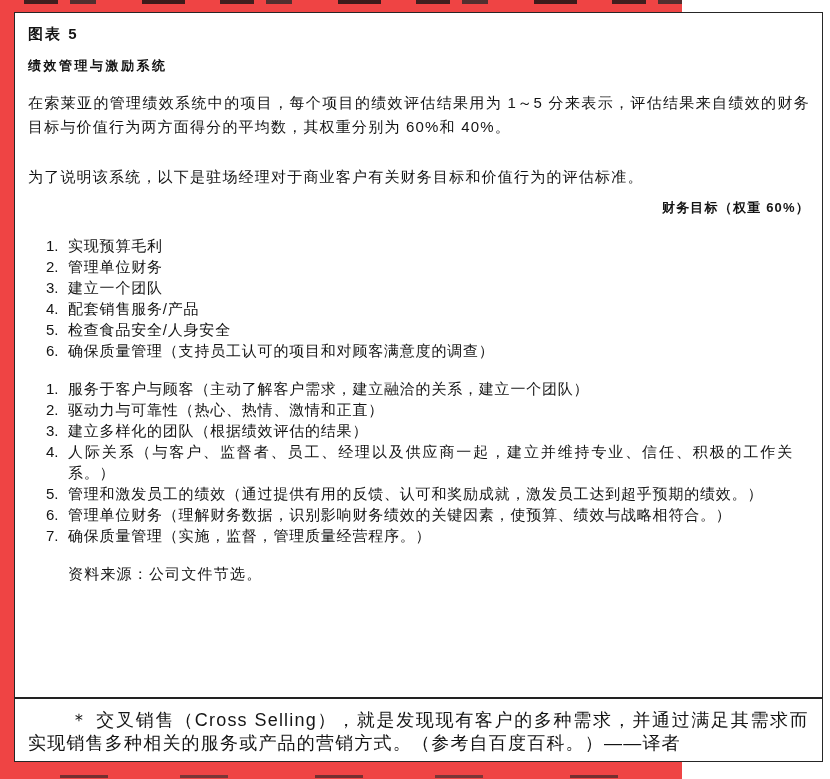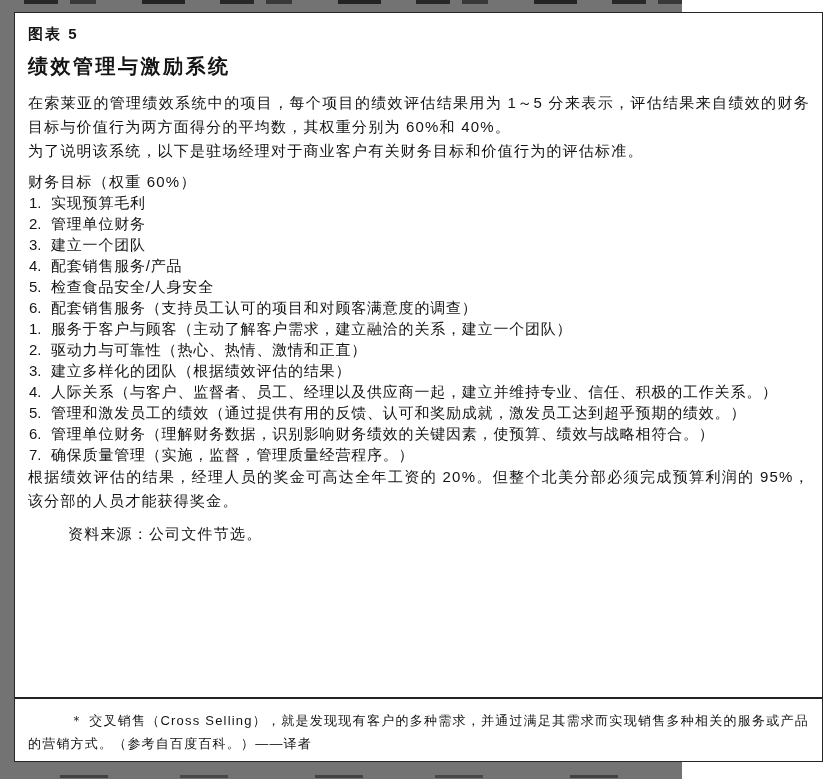--- a/index.html
+++ b/index.html
@@ -4,21 +4,21 @@
 <style>
   * { box-sizing: border-box; }
   html, body {
     margin: 0; padding: 0;
     width: 830px; height: 779px;
     background: #ffffff;
     font-family: "Liberation Sans", "DejaVu Sans", sans-serif;
     color: #141414;
     overflow: hidden;
   }
-  .page { position: relative; width: 682px; height: 779px; background: #737373; }
+  .page { position: relative; width: 682px; height: 779px; background: #ef4444; }
 
   
   .artifact {
     position: absolute; height: 4px;
     opacity: .8; pointer-events: none;
   }
   .artifact.top {
     top: 0; left: 24px; right: 0;
     background: repeating-linear-gradient(90deg,
       #151515 0 34px, transparent 34px 46px,
@@ -46,41 +46,41 @@
     flex: 1 1 auto; min-height: 0; overflow: hidden;
     padding: 12px 12px 0 13px;
   }
 
   .exhibit-label {
     font-size: 15px; font-weight: bold;
     letter-spacing: 2px; line-height: 18px;
   }
   .exhibit-title {
     margin: 12px 0 0;
-    font-size: 20px; font-weight: bold;
+    font-size: 13px; font-weight: bold;
     letter-spacing: 2.5px; line-height: 22px;
   }
 
   .para {
     margin: 14px 0 0;
     font-size: 15px; line-height: 24px;
     letter-spacing: 1.2px;
     text-align: justify;
   }
   .para.tight { }
-  .para.tighter { margin-top: 0; }
+  .para.tighter { margin-top: 26px; }
 
   .list-heading {
     margin-top: 8px;
-    font-size: 15px; font-weight: normal;
-    letter-spacing: 1.2px; line-height: 21px;
+    font-size: 13px; font-weight: bold;
+    letter-spacing: 1.2px; line-height: 21px; text-align: right;
   }
   ol.criteria {
     list-style: none;
-    margin: 0; padding: 0;
+    margin: 17px; padding: 0;
     counter-reset: item;
     font-size: 15px; letter-spacing: .8px;
   }
   ol.criteria li {
     counter-increment: item;
     position: relative;
     padding-left: 23px;
     line-height: 21px;
     text-align: justify;
   }
@@ -98,21 +98,21 @@
 
   .divider {
     flex: 0 0 auto;
     border-top: 2px solid #222;
     margin-top: 12px;
   }
   .footnote {
     flex: 0 0 auto;
     margin: 0;
     padding: 10px 13px 6px;
-    font-size: 13px; line-height: 23px;
+    font-size: 18px; line-height: 23px;
     letter-spacing: 1.2px;
     text-indent: 42px;
     text-align: justify;
   }
 </style>
 </head>
 <body>
 
 <div class="page">
   <div class="artifact top"></div>
@@ -130,35 +130,34 @@
       <p class="para tighter">为了说明该系统，以下是驻场经理对于商业客户有关财务目标和价值行为的评估标准。</p>
 
       <div class="list-heading">财务目标（权重 60%）</div>
 
       <ol class="criteria">
         <li>实现预算毛利</li>
         <li>管理单位财务</li>
         <li>建立一个团队</li>
         <li>配套销售服务/产品</li>
         <li>检查食品安全/人身安全</li>
-        <li>配套销售服务（支持员工认可的项目和对顾客满意度的调查）</li>
+        <li>确保质量管理（支持员工认可的项目和对顾客满意度的调查）</li>
       </ol>
 
 
       <ol class="criteria">
         <li>服务于客户与顾客（主动了解客户需求，建立融洽的关系，建立一个团队）</li>
         <li>驱动力与可靠性（热心、热情、激情和正直）</li>
         <li>建立多样化的团队（根据绩效评估的结果）</li>
         <li>人际关系（与客户、监督者、员工、经理以及供应商一起，建立并维持专业、信任、积极的工作关系。）</li>
         <li>管理和激发员工的绩效（通过提供有用的反馈、认可和奖励成就，激发员工达到超乎预期的绩效。）</li>
         <li>管理单位财务（理解财务数据，识别影响财务绩效的关键因素，使预算、绩效与战略相符合。）</li>
         <li>确保质量管理（实施，监督，管理质量经营程序。）</li>
       </ol>
 
-      <p class="para tighter">根据绩效评估的结果，经理人员的奖金可高达全年工资的 20%。但整个北美分部必须完成预算利润的 95%，该分部的人员才能获得奖金。</p>
 
       <p class="source-note">资料来源：公司文件节选。</p>
     </div>
 
     <div class="divider"></div>
 
     <p class="footnote">＊ 交叉销售（Cross Selling），就是发现现有客户的多种需求，并通过满足其需求而实现销售多种相关的服务或产品的营销方式。（参考自百度百科。）——译者</p>
   </div>
 
   <div class="artifact bottom"></div>

